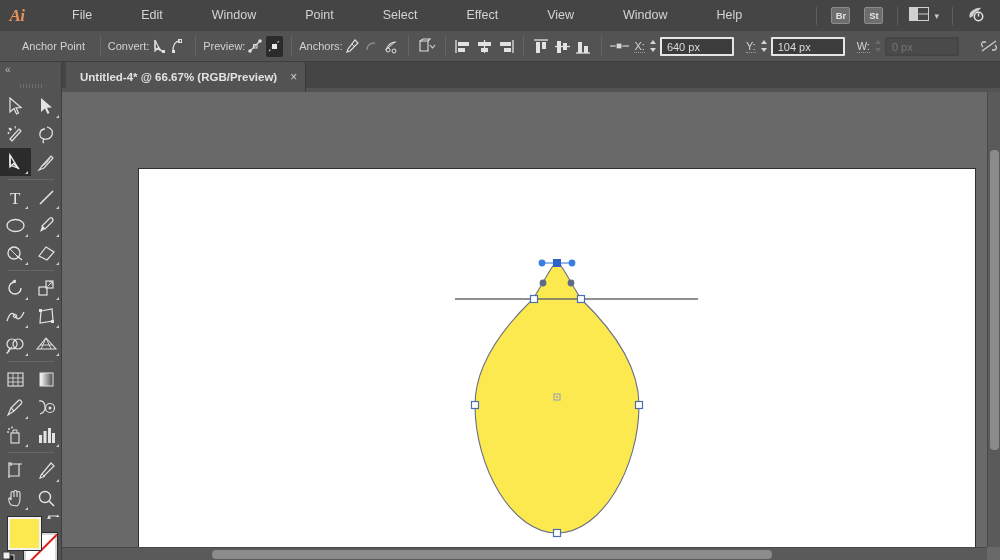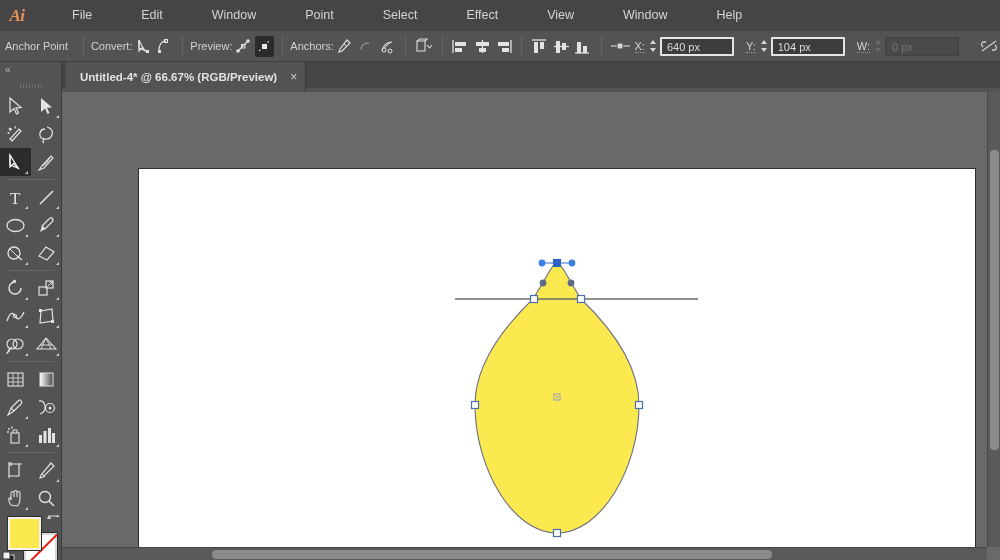--- a/index.html
+++ b/index.html
@@ -38,21 +38,21 @@
     margin: 0 7px; font-weight: bold;
   }
   .ws-icon { margin: 0 4px; }
   .chev { margin: 0 6px 0 1px; color: #c9c9c9; font-size: 9px; }
   .search-ico { margin: 0 6px; }
 
   
   .controlbar {
     position: absolute; left: 0; top: 31px; width: 1000px; height: 31px;
     background: #535353; border-bottom: 1px solid #3e3e3e;
-    display: flex; align-items: center; padding-left: 1px;
+    display: flex; align-items: center; padding-left: 18px;
   }
   .cb-label { font-size: 11px; color: #d2d2d2; white-space: nowrap; }
   .cb-sep { width: 1px; height: 20px; background: #656565; margin: 0 7px; }
   .cb-icobtn {
     width: 21px; height: 21px; border-radius: 2px;
     display: flex; align-items: center; justify-content: center;
     margin: 0 1px;
   }
   .cb-icobtn.on { background: #2b2b2b; }
   .cb-icobtn.dim { opacity: 0.42; }
@@ -181,20 +181,42 @@
     <div class="menu-item">File</div>
     <div class="menu-item">Edit</div>
     <div class="menu-item">Window</div>
     <div class="menu-item">Point</div>
     <div class="menu-item">Select</div>
     <div class="menu-item">Effect</div>
     <div class="menu-item">View</div>
     <div class="menu-item">Window</div>
     <div class="menu-item">Help</div>
 
+    <div class="menu-right">
+      <div class="mb-sep"></div>
+      <div class="sq-btn">Br</div>
+      <div class="sq-btn">St</div>
+      <div class="mb-sep"></div>
+      <div class="ws-icon">
+        <svg width="20" height="14" viewBox="0 0 20 14">
+          <rect x="0.5" y="0.5" width="19" height="13" fill="none" stroke="#d0d0d0"></rect>
+          <rect x="1" y="1" width="8" height="12" fill="#d0d0d0"></rect>
+          <line x1="9.5" y1="7" x2="19.5" y2="7" stroke="#d0d0d0"></line>
+        </svg>
+      </div>
+      <div class="chev">▾</div>
+      <div class="mb-sep"></div>
+      <div class="search-ico">
+        <svg width="20" height="18" viewBox="0 0 20 18">
+          <path d="M4 13 Q2 8 7 5 Q12 2 15 3 L12 6 Q8 7 7 11 Z" fill="#cfcfcf"></path>
+          <circle cx="12.5" cy="11.5" r="4.2" fill="none" stroke="#e6e6e6" stroke-width="1.5"></circle>
+          <line x1="12.5" y1="8.5" x2="12.5" y2="11.5" stroke="#e6e6e6" stroke-width="1.5"></line>
+        </svg>
+      </div>
+    </div>
   </div>
 
   <div class="controlbar">
     <div class="cb-label" style="margin:0 8px 0 4px;">Anchor Point</div>
     <div class="cb-sep"></div>
 
     <div class="cb-label">Convert:</div>
     <div class="cb-icobtn">
       <svg width="17" height="17" viewBox="0 0 17 17">
         <path d="M4 2 L4 13 L7.5 9.5 L11 13.5" fill="none" stroke="#e0e0e0" stroke-width="1.2"></path>

